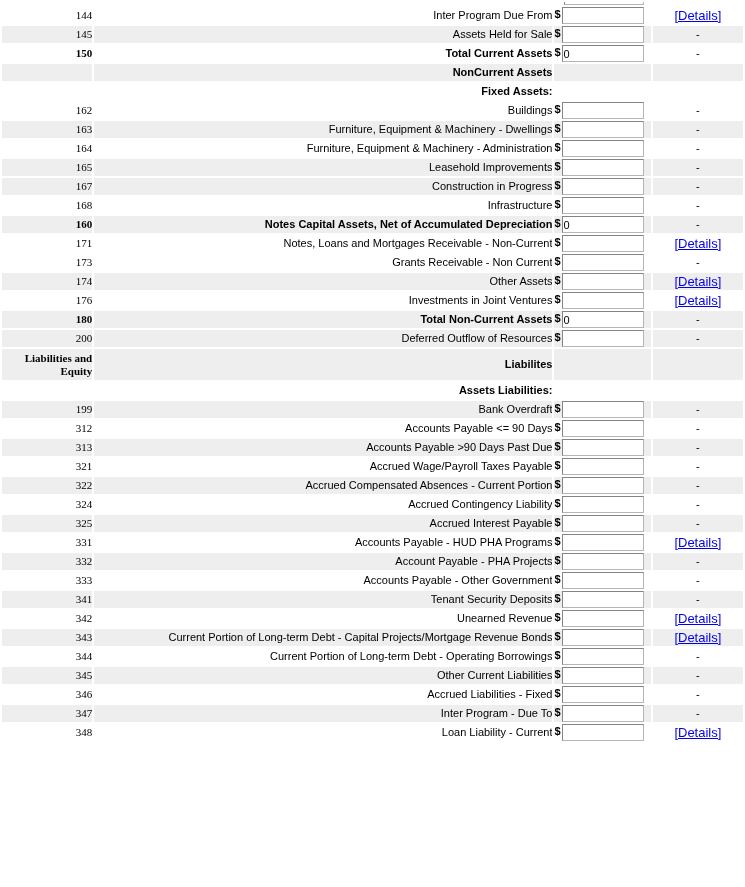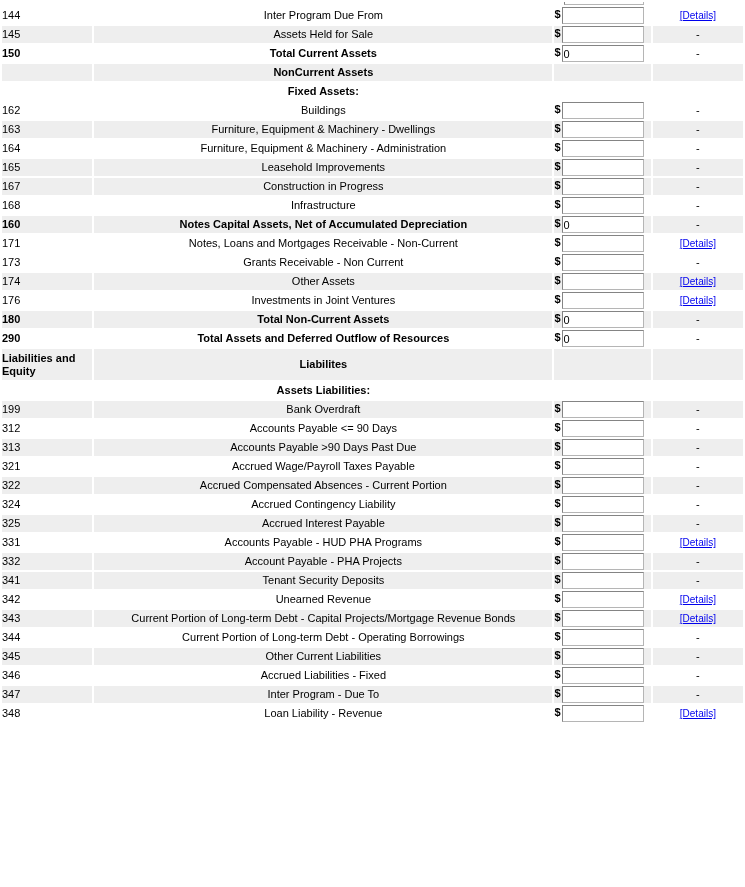--- a/index.html
+++ b/index.html
@@ -30,22 +30,22 @@
     overflow: hidden;
   }
   col.c-num    { width: 90px; }
   col.c-label  { width: 457px; }
   col.c-amount { width: 96px; }
   col.c-action { width: 90px; }
 
   tr.shaded td { background: #eeeeee; }
   tr.plain  td { background: #ffffff; }
 
-  td.num   { text-align: left; }
-  td.label { text-align: center; padding-left: 3px; padding-right: 2px; margin-left: 40px; }
+  td.num   { text-align: right; font-family: Liberation Serif, serif; }
+  td.label { text-align: right; padding-left: 3px; padding-right: 2px; margin-left: 40px; }
   td.amount { text-align: left; white-space: nowrap; padding-left: 1px; }
   td.action { text-align: center; }
 
   .bold { font-weight: bold; }
 
   tr.tall td { height: 31px; }
 
   .currency { font-weight: bold; font-size: 11px; }
 
   input.amt {
@@ -59,21 +59,21 @@
     background: #ffffff;
     font-family: "Liberation Sans", "DejaVu Sans", sans-serif;
     font-size: 11px;
     color: #000000;
     vertical-align: middle;
   }
   a.details {
     color: #0000ee;
     text-decoration: underline;
     cursor: pointer;
-    font-size: 10px;
+    font-size: 13px;
   }
   
   tr.partial td { height: 3px; background: #ffffff; }
   .input-clip {
     width: 80px;
     height: 3px;
     margin-left: 10px;
     border-left: 1px solid #848484;
     border-right: 1px solid #b5b5b5;
     border-bottom: 1px solid #b5b5b5;
@@ -195,24 +195,24 @@
           <td class="label">Investments in Joint Ventures</td>
           <td class="amount"><span class="currency">$</span><input class="amt" type="text" style=""></td>
           <td class="action"><a class="details" href="#">[Details]</a></td>
         </tr>
         <tr class="shaded">
           <td class="num bold">180</td>
           <td class="label bold">Total Non-Current Assets</td>
           <td class="amount"><span class="currency">$</span><input class="amt" type="text" value="0" style=""></td>
           <td class="action"><span>-</span></td>
         </tr>
-        <tr class="plain">
-          <td class="num bold">290</td>
-          <td class="label bold">Total Assets and Deferred Outflow of Resources</td>
-          <td class="amount"><span class="currency">$</span><input class="amt" type="text" value="0" style=""></td>
+        <tr class="shaded">
+          <td class="num">200</td>
+          <td class="label">Deferred Outflow of Resources</td>
+          <td class="amount"><span class="currency">$</span><input class="amt" type="text" style=""></td>
           <td class="action"><span>-</span></td>
         </tr>
         <tr class="shaded tall">
           <td class="num bold">Liabilities and Equity</td>
           <td class="label bold">Liabilites</td>
           <td class="amount"></td>
           <td class="action"></td>
         </tr>
         <tr class="plain">
           <td class="num bold"></td>
@@ -267,20 +267,26 @@
           <td class="label">Accounts Payable - HUD PHA Programs</td>
           <td class="amount"><span class="currency">$</span><input class="amt" type="text" style=""></td>
           <td class="action"><a class="details" href="#">[Details]</a></td>
         </tr>
         <tr class="shaded">
           <td class="num">332</td>
           <td class="label">Account Payable - PHA Projects</td>
           <td class="amount"><span class="currency">$</span><input class="amt" type="text" style=""></td>
           <td class="action"><span>-</span></td>
         </tr>
+        <tr class="plain">
+          <td class="num">333</td>
+          <td class="label">Accounts Payable - Other Government</td>
+          <td class="amount"><span class="currency">$</span><input class="amt" type="text" style=""></td>
+          <td class="action"><span>-</span></td>
+        </tr>
         <tr class="shaded">
           <td class="num">341</td>
           <td class="label">Tenant Security Deposits</td>
           <td class="amount"><span class="currency">$</span><input class="amt" type="text" style=""></td>
           <td class="action"><span>-</span></td>
         </tr>
         <tr class="plain">
           <td class="num">342</td>
           <td class="label">Unearned Revenue</td>
           <td class="amount"><span class="currency">$</span><input class="amt" type="text" style=""></td>
@@ -311,19 +317,19 @@
           <td class="action"><span>-</span></td>
         </tr>
         <tr class="shaded">
           <td class="num">347</td>
           <td class="label">Inter Program - Due To</td>
           <td class="amount"><span class="currency">$</span><input class="amt" type="text" style=""></td>
           <td class="action"><span>-</span></td>
         </tr>
         <tr class="plain">
           <td class="num">348</td>
-          <td class="label">Loan Liability - Revenue</td>
+          <td class="label">Loan Liability - Current</td>
           <td class="amount"><span class="currency">$</span><input class="amt" type="text" style=""></td>
           <td class="action"><a class="details" href="#">[Details]</a></td>
         </tr>
       </tbody>
   </table>
 </div>
 
 </body></html>

